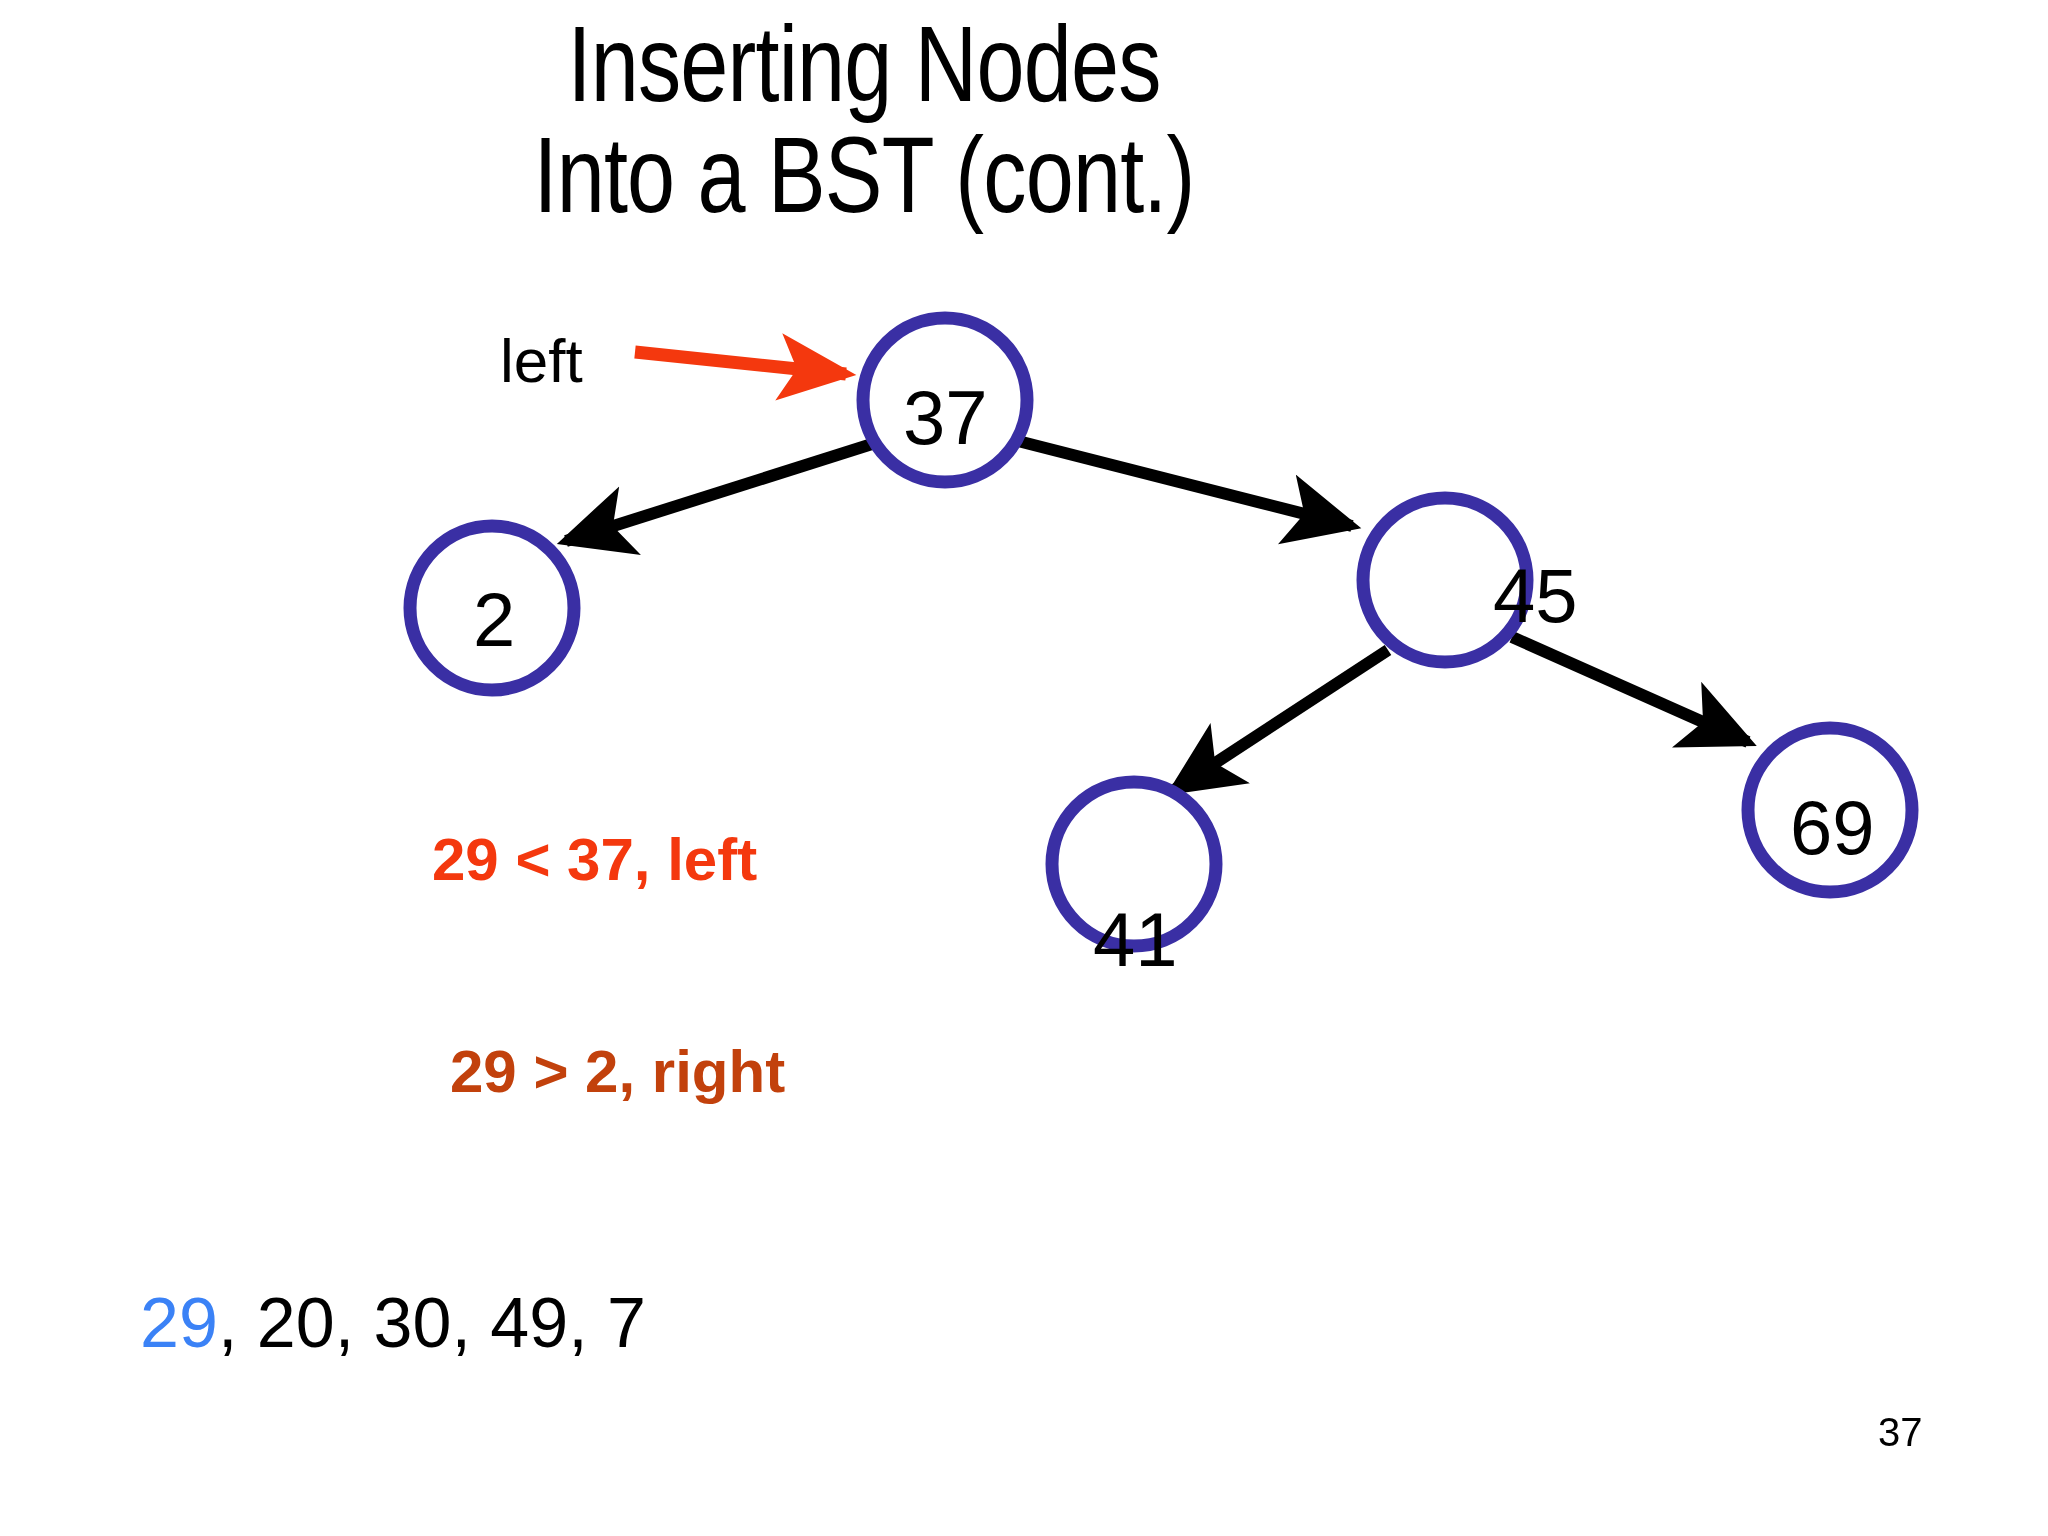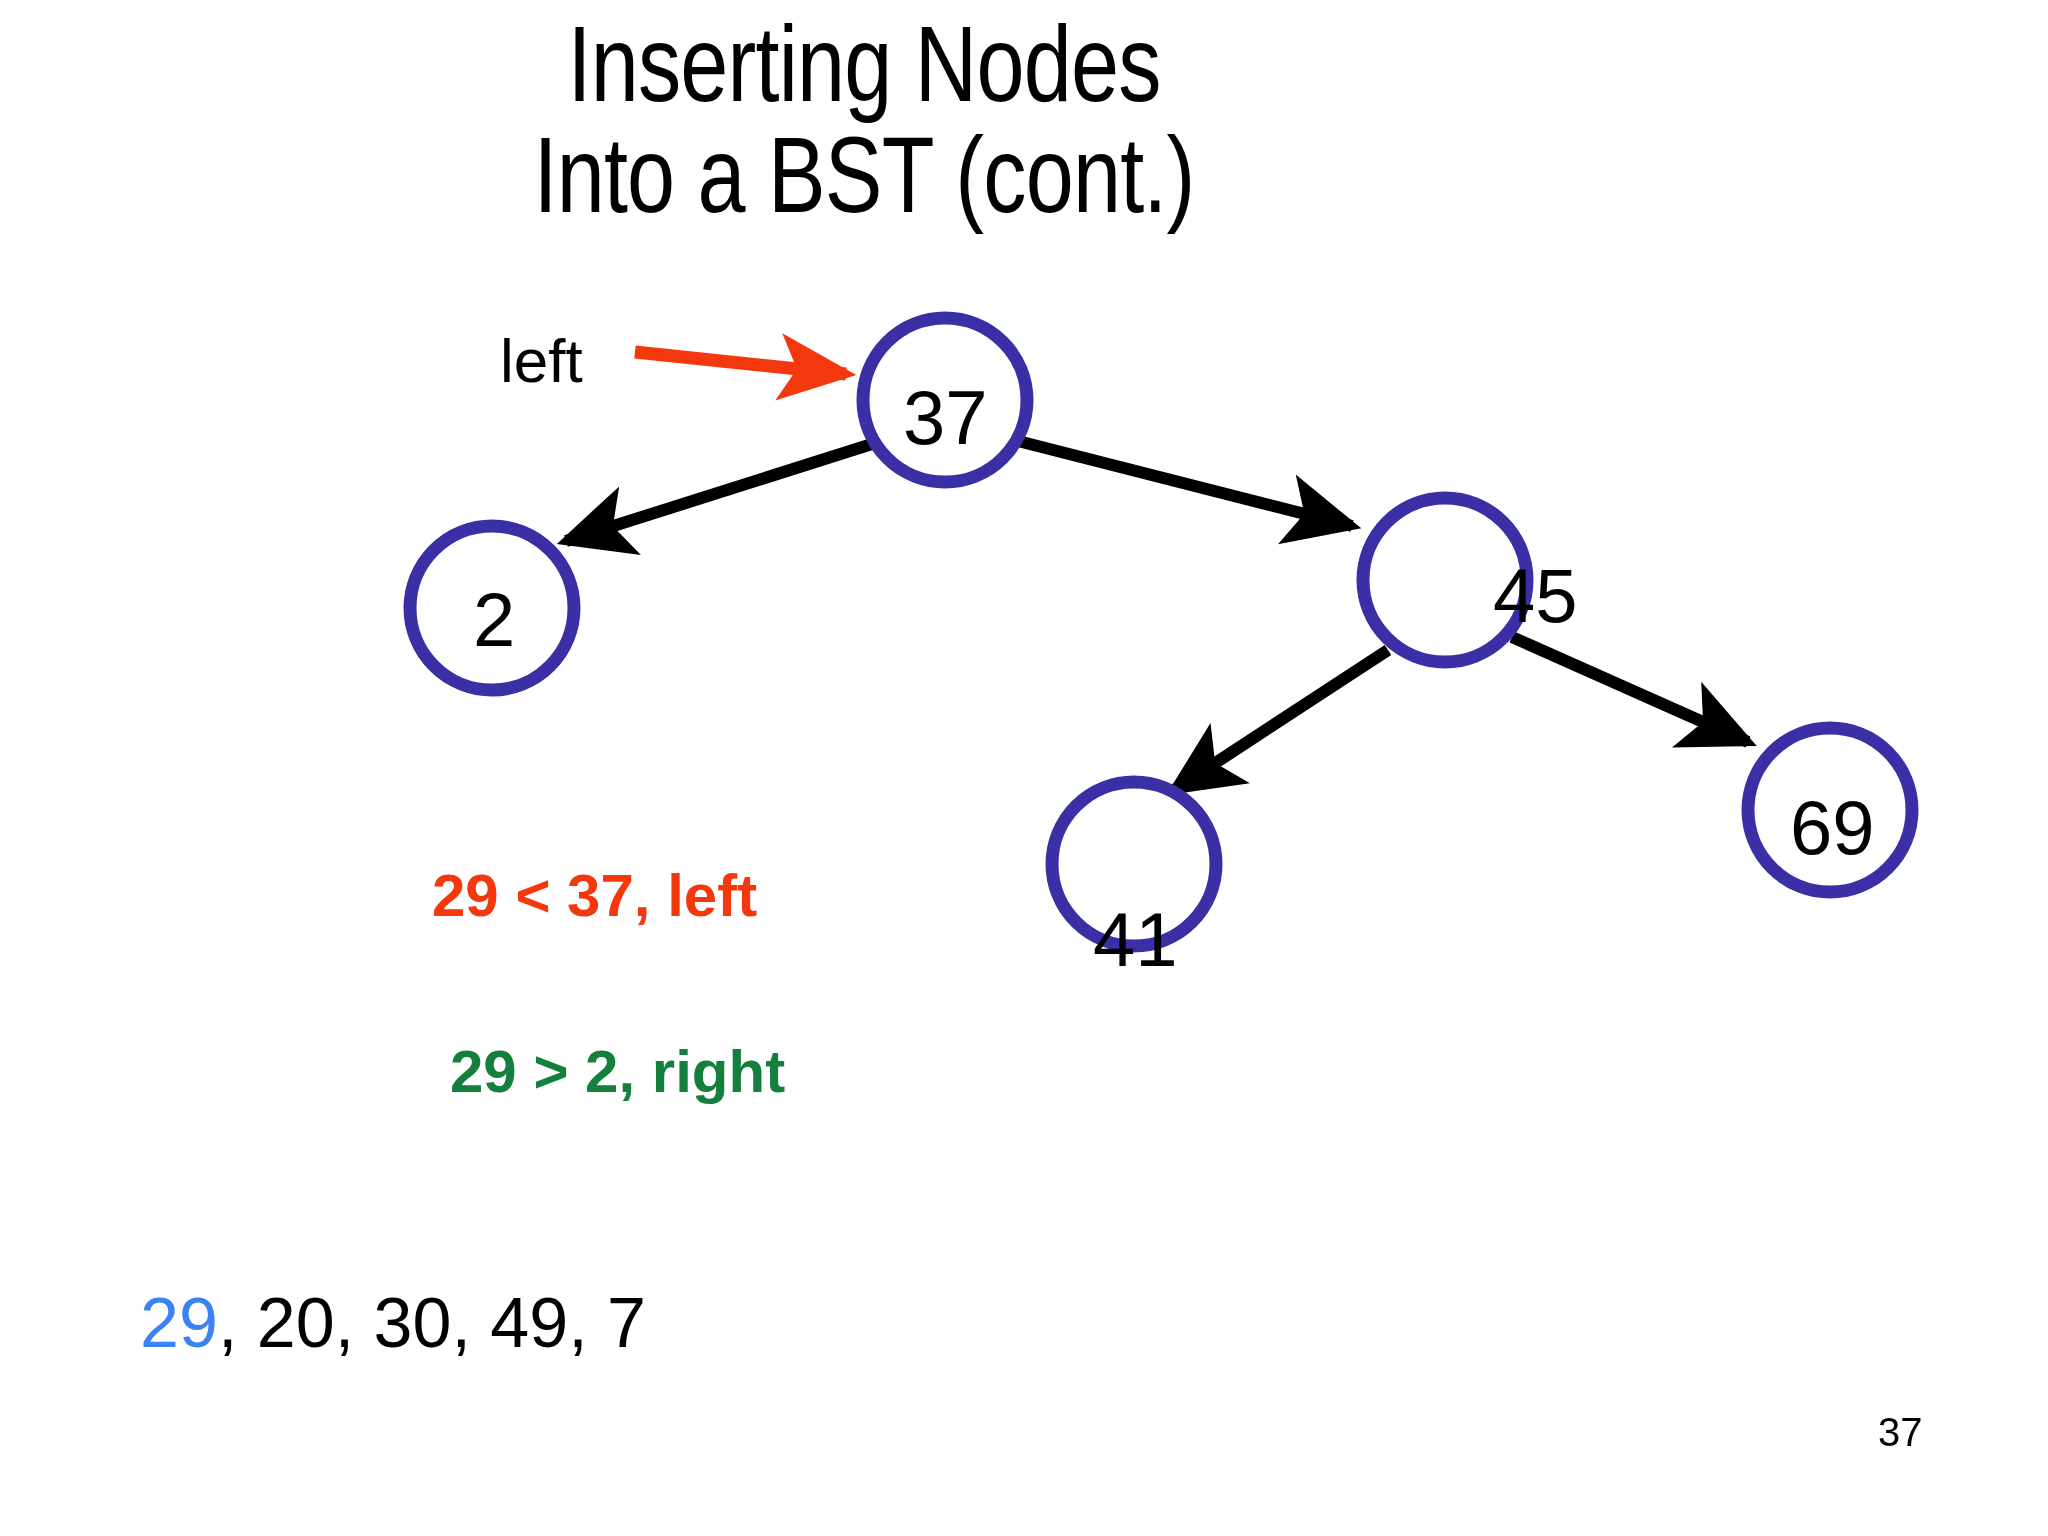--- a/index.html
+++ b/index.html
@@ -75,21 +75,21 @@
 
   
   .step-note {
     position: absolute;
     font-family: "Liberation Sans", sans-serif;
     font-weight: bold;
     font-size: 60px;
     line-height: 1;
     white-space: nowrap;
   }
-  #step-note-1 { left: 432px; top: 866px; }
+  #step-note-1 { left: 432px; top: 830px; }
   #step-note-2 { left: 450px; top: 1042px; }
 
   
   .sequence {
     position: absolute;
     left: 140px;
     top: 1288px;
     font-family: "Liberation Sans", sans-serif;
     font-size: 70px;
     line-height: 1;
@@ -145,19 +145,19 @@
 
   <div class="node-label" style="left:903px; top:380px;">37</div>
   <div class="node-label" style="left:473px; top:582px;">2</div>
   <div class="node-label" style="left:1477px; top:558px;margin-left:16px;">45</div>
   <div class="node-label" style="left:1093px; top:894px;margin-top:8px;">41</div>
   <div class="node-label" style="left:1790px; top:790px;">69</div>
 
   <div class="root-caption">left</div>
 
   <div class="step-note" id="step-note-1" style="color:#f4380e;">29 &lt; 37, left</div>
-  <div class="step-note" id="step-note-2" style="color:#15803d;">29 &gt; 2, right</div>
+  <div class="step-note" id="step-note-2" style="color:#c2410c;">29 &gt; 2, right</div>
 
   <div class="sequence"><span class="hl" style="color:#3b82f6;">29</span><span>, 20, 30, 49, 7</span></div>
 
   <div class="page-number">37</div>
 
 </div>
 
 </body></html>

